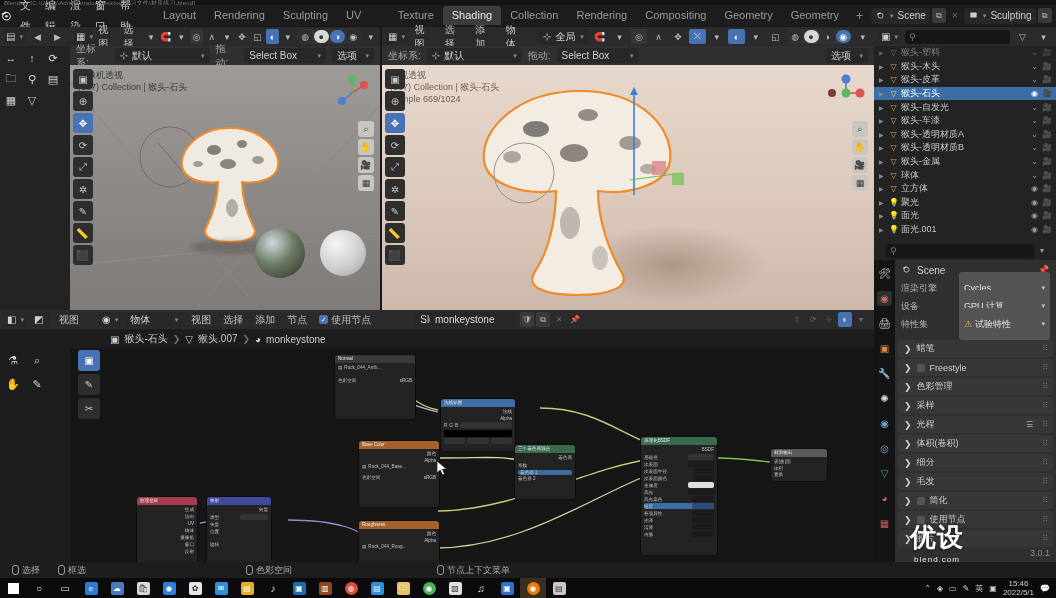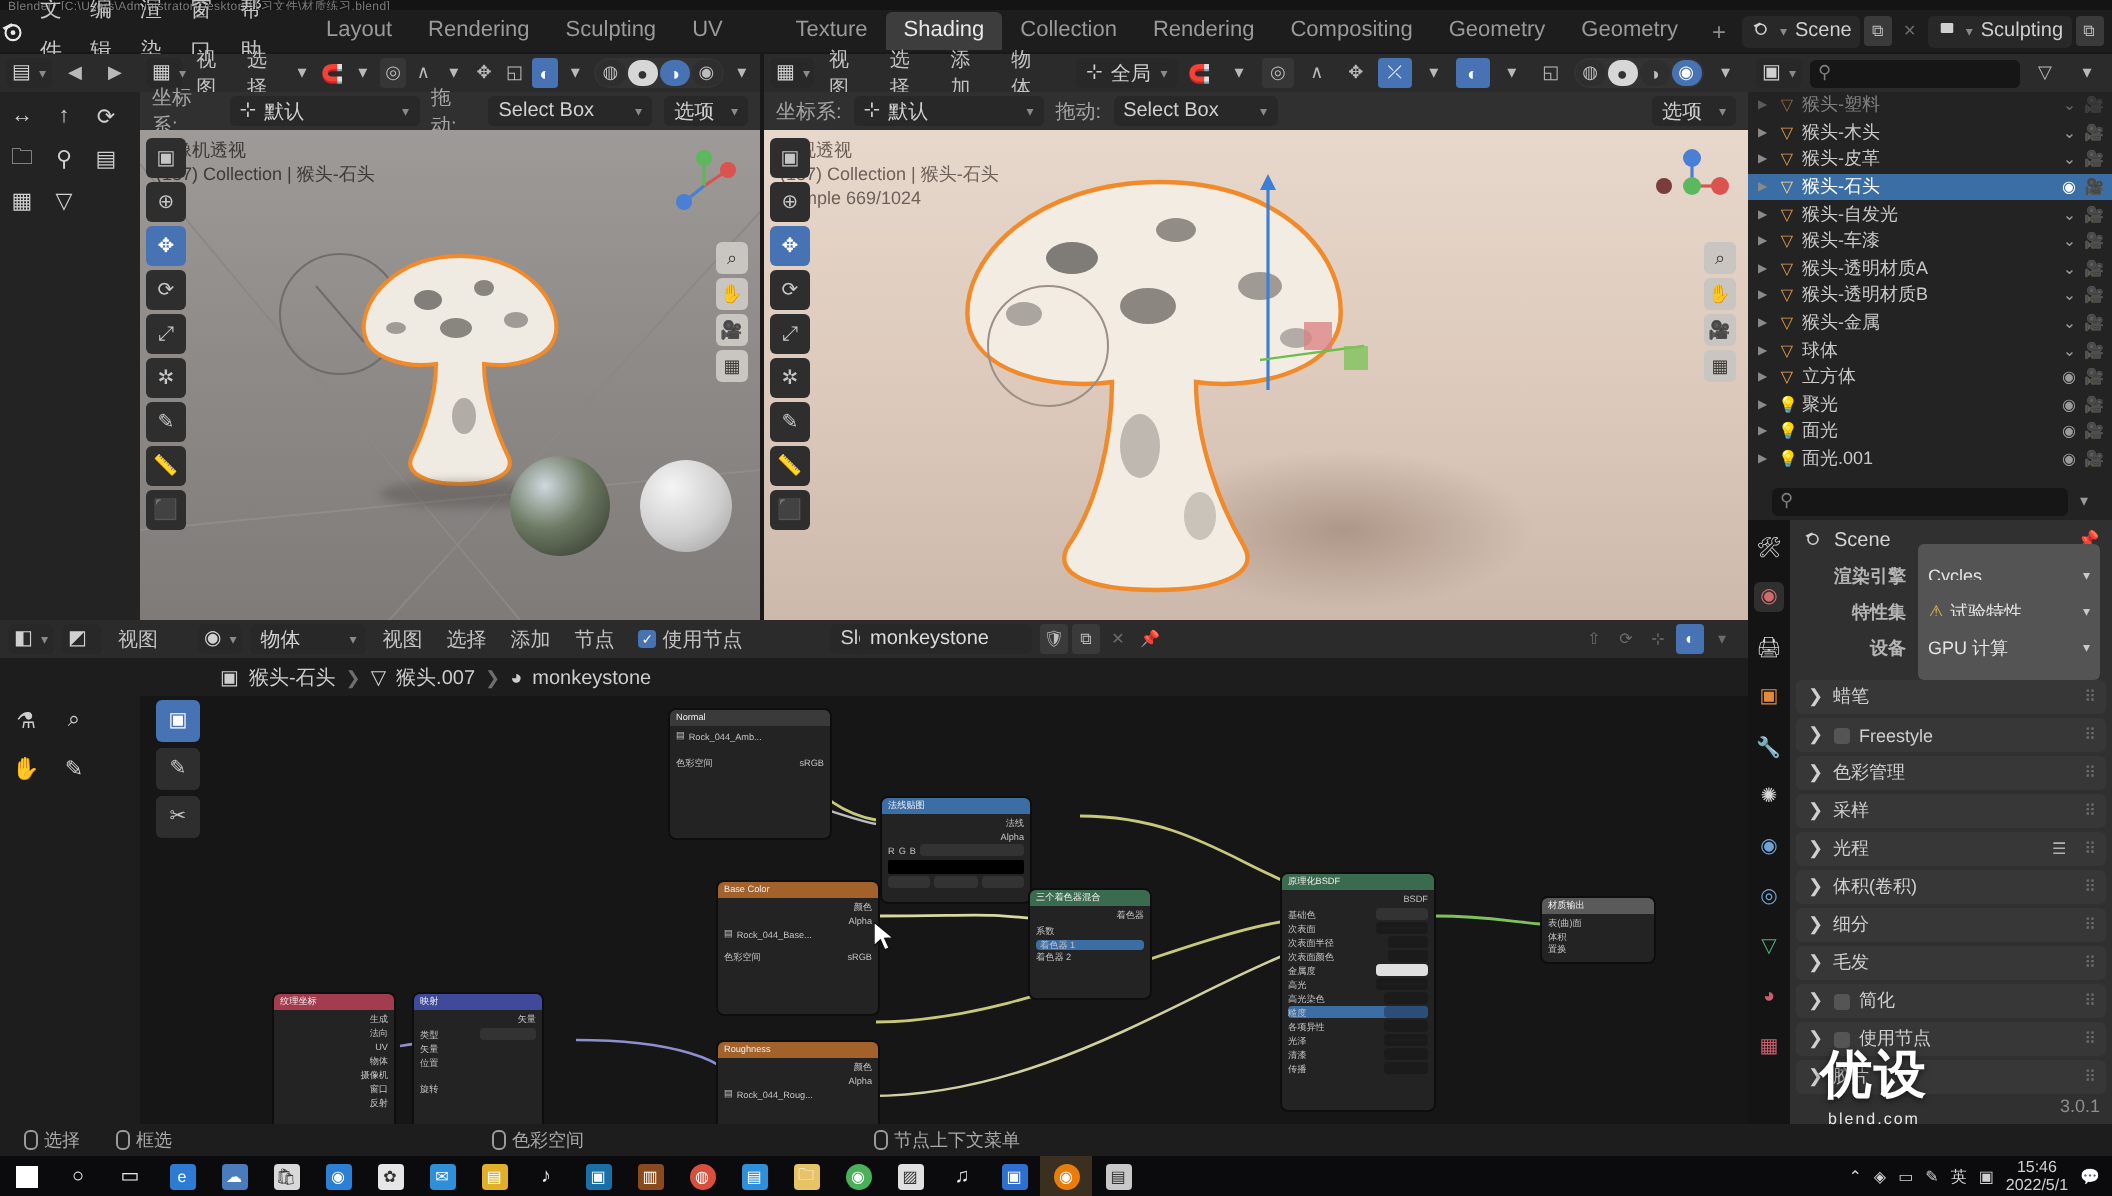--- a/index.html
+++ b/index.html
@@ -199,21 +199,21 @@
   #props{ position:absolute;left:0;top:233px;width:182px;bottom:0;background:#1d1d1d;}
   #props-tabs{
     position:absolute;left:0;top:0;width:21px;bottom:0;background:#141414;
     display:flex;flex-direction:column;align-items:center;gap:10px;padding-top:6px;
   }
   .ptab{ width:15px;height:15px;display:flex;align-items:center;justify-content:center;font-size:10px;}
   .ptab.active{ background:#2f2f2f;border-radius:3px;}
   #props-body{ position:absolute;left:21px;top:0;right:0;bottom:0;background:#303030;overflow:hidden;}
   #props-title{ display:flex;align-items:center;gap:5px;height:20px;padding:0 6px;font-size:10px;color:#d4d4d4;}
   .prow{ display:flex;align-items:center;height:16px;padding:0 6px;gap:6px;margin-bottom:2px;}
-  .plabel{ width:52px;text-align:right;font-size:9px;color:#b4b4b4;font-weight:bold;}
+  .plabel{ width:52px;font-size:9px;color:#b4b4b4;}
   .pvalue{
     flex:1;height:14px;background:#545454;border-radius:3px;display:flex;align-items:center;
     padding:16px 5px;font-size:9px;color:#e4e4e4;gap:3px;
   }
   .pvalue .car{ margin-left:auto;font-size:7px;color:#cacaca;}
   .psec{
     display:flex;align-items:center;height:17px;background:#373737;margin:2px 3px;
     border-radius:3px;padding:0 6px;gap:5px;font-size:9px;color:#cfcfcf;
   }
   .psec .gr{ margin-left:auto;color:#6d6d6d;font-size:8px;letter-spacing:-1px;}
@@ -1057,31 +1057,31 @@
         </div>
 
         <div class="prow">
           <span class="plabel">渲染引擎</span>
           <span class="pvalue">
             <span>Cycles</span>
             <span class="car">▾</span>
           </span>
         </div>
         <div class="prow">
+          <span class="plabel">设备</span>
+          <span class="pvalue">
+            <span>GPU 计算</span>
+            <span class="car">▾</span>
+          </span>
+        </div>
+        <div class="prow">
           <span class="plabel">特性集</span>
           <span class="pvalue">
             <span style="color:#f0c14b;">⚠</span>
             <span>试验特性</span>
-            <span class="car">▾</span>
-          </span>
-        </div>
-        <div class="prow">
-          <span class="plabel">设备</span>
-          <span class="pvalue">
-            <span>GPU 计算</span>
             <span class="car">▾</span>
           </span>
         </div>
 
         <div style="height:4px;"></div>
 
         <div class="psec">
           <span>❯</span>
           <span>蜡笔</span>
           <span class="gr">⠿</span>

